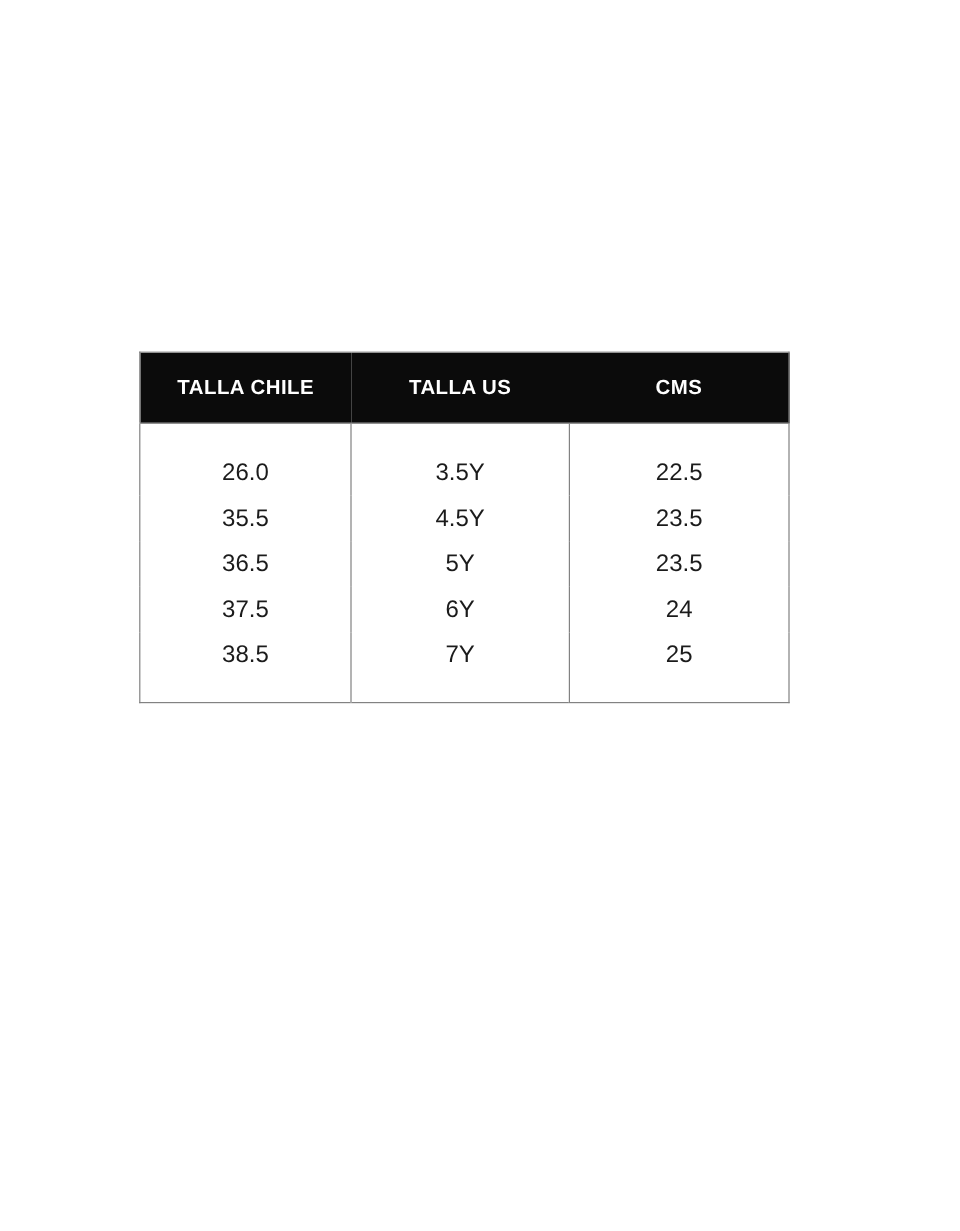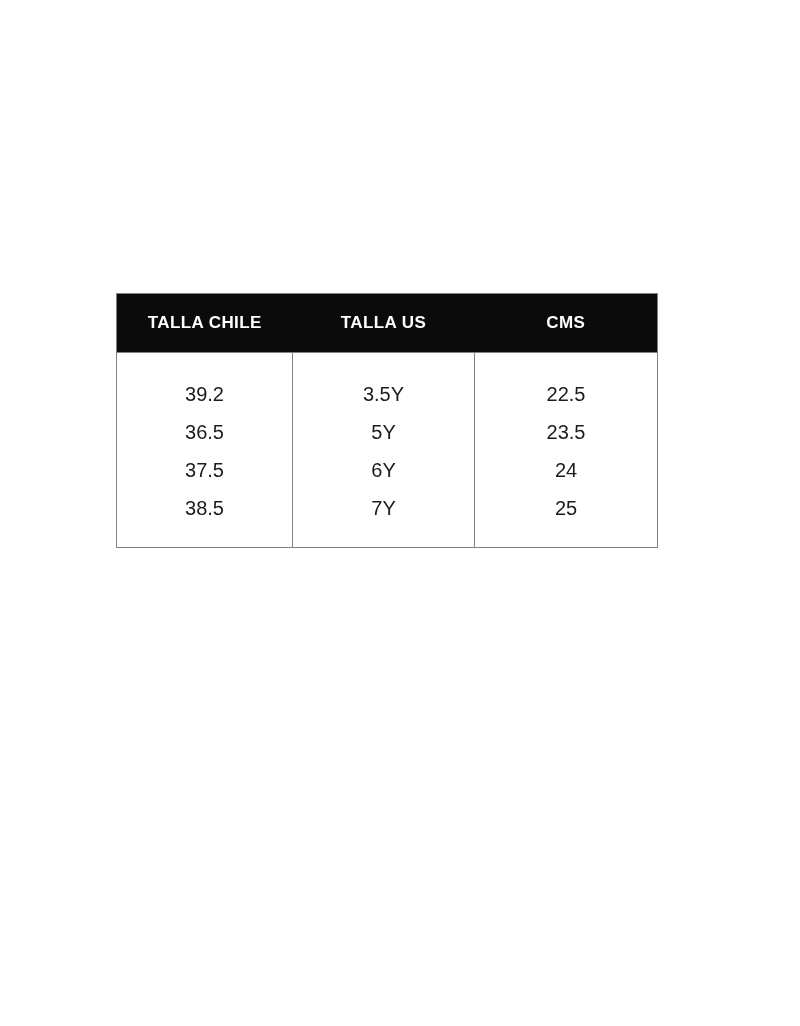--- a/index.html
+++ b/index.html
@@ -76,23 +76,28 @@
       </colgroup>
       <thead>
         <tr>
           <th>TALLA CHILE</th>
           <th>TALLA US</th>
           <th>CMS</th>
         </tr>
       </thead>
       <tbody>
           <tr>
-            <td>39.2</td>
+            <td>26.0</td>
             <td>3.5Y</td>
             <td>22.5</td>
+          </tr>
+          <tr>
+            <td>35.5</td>
+            <td>4.5Y</td>
+            <td>23.5</td>
           </tr>
           <tr>
             <td>36.5</td>
             <td>5Y</td>
             <td>23.5</td>
           </tr>
           <tr>
             <td>37.5</td>
             <td>6Y</td>
             <td>24</td>

